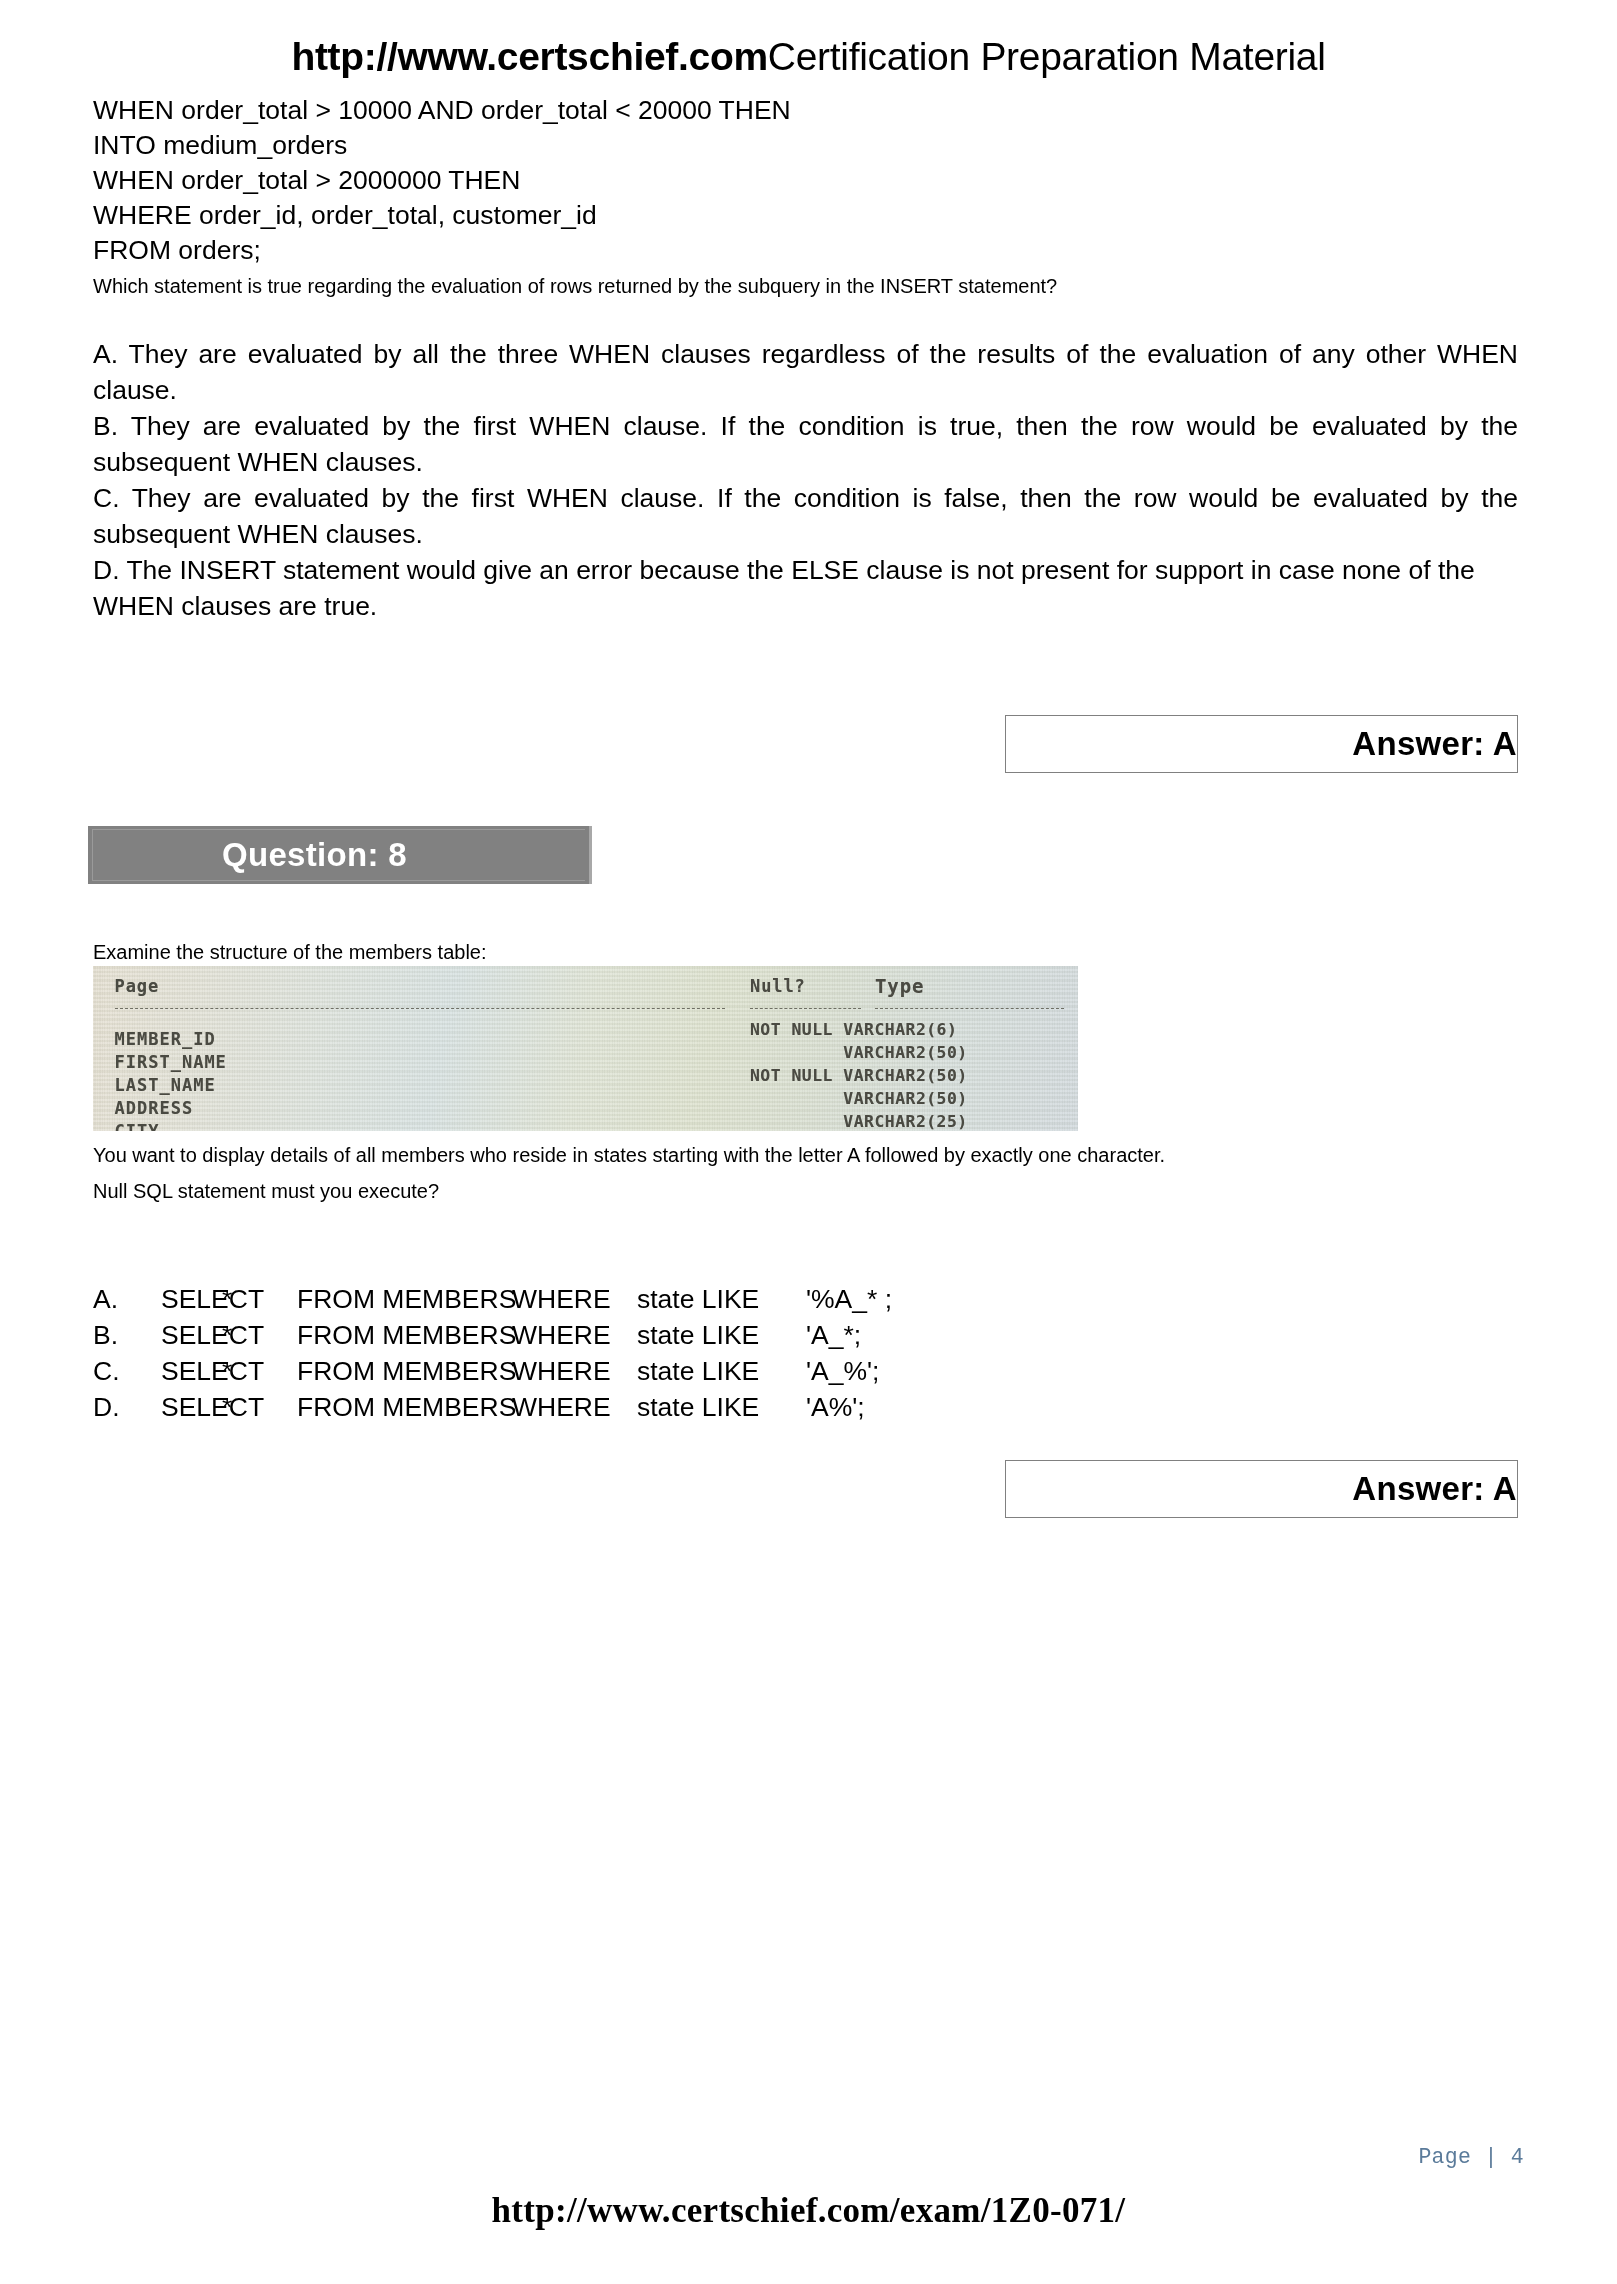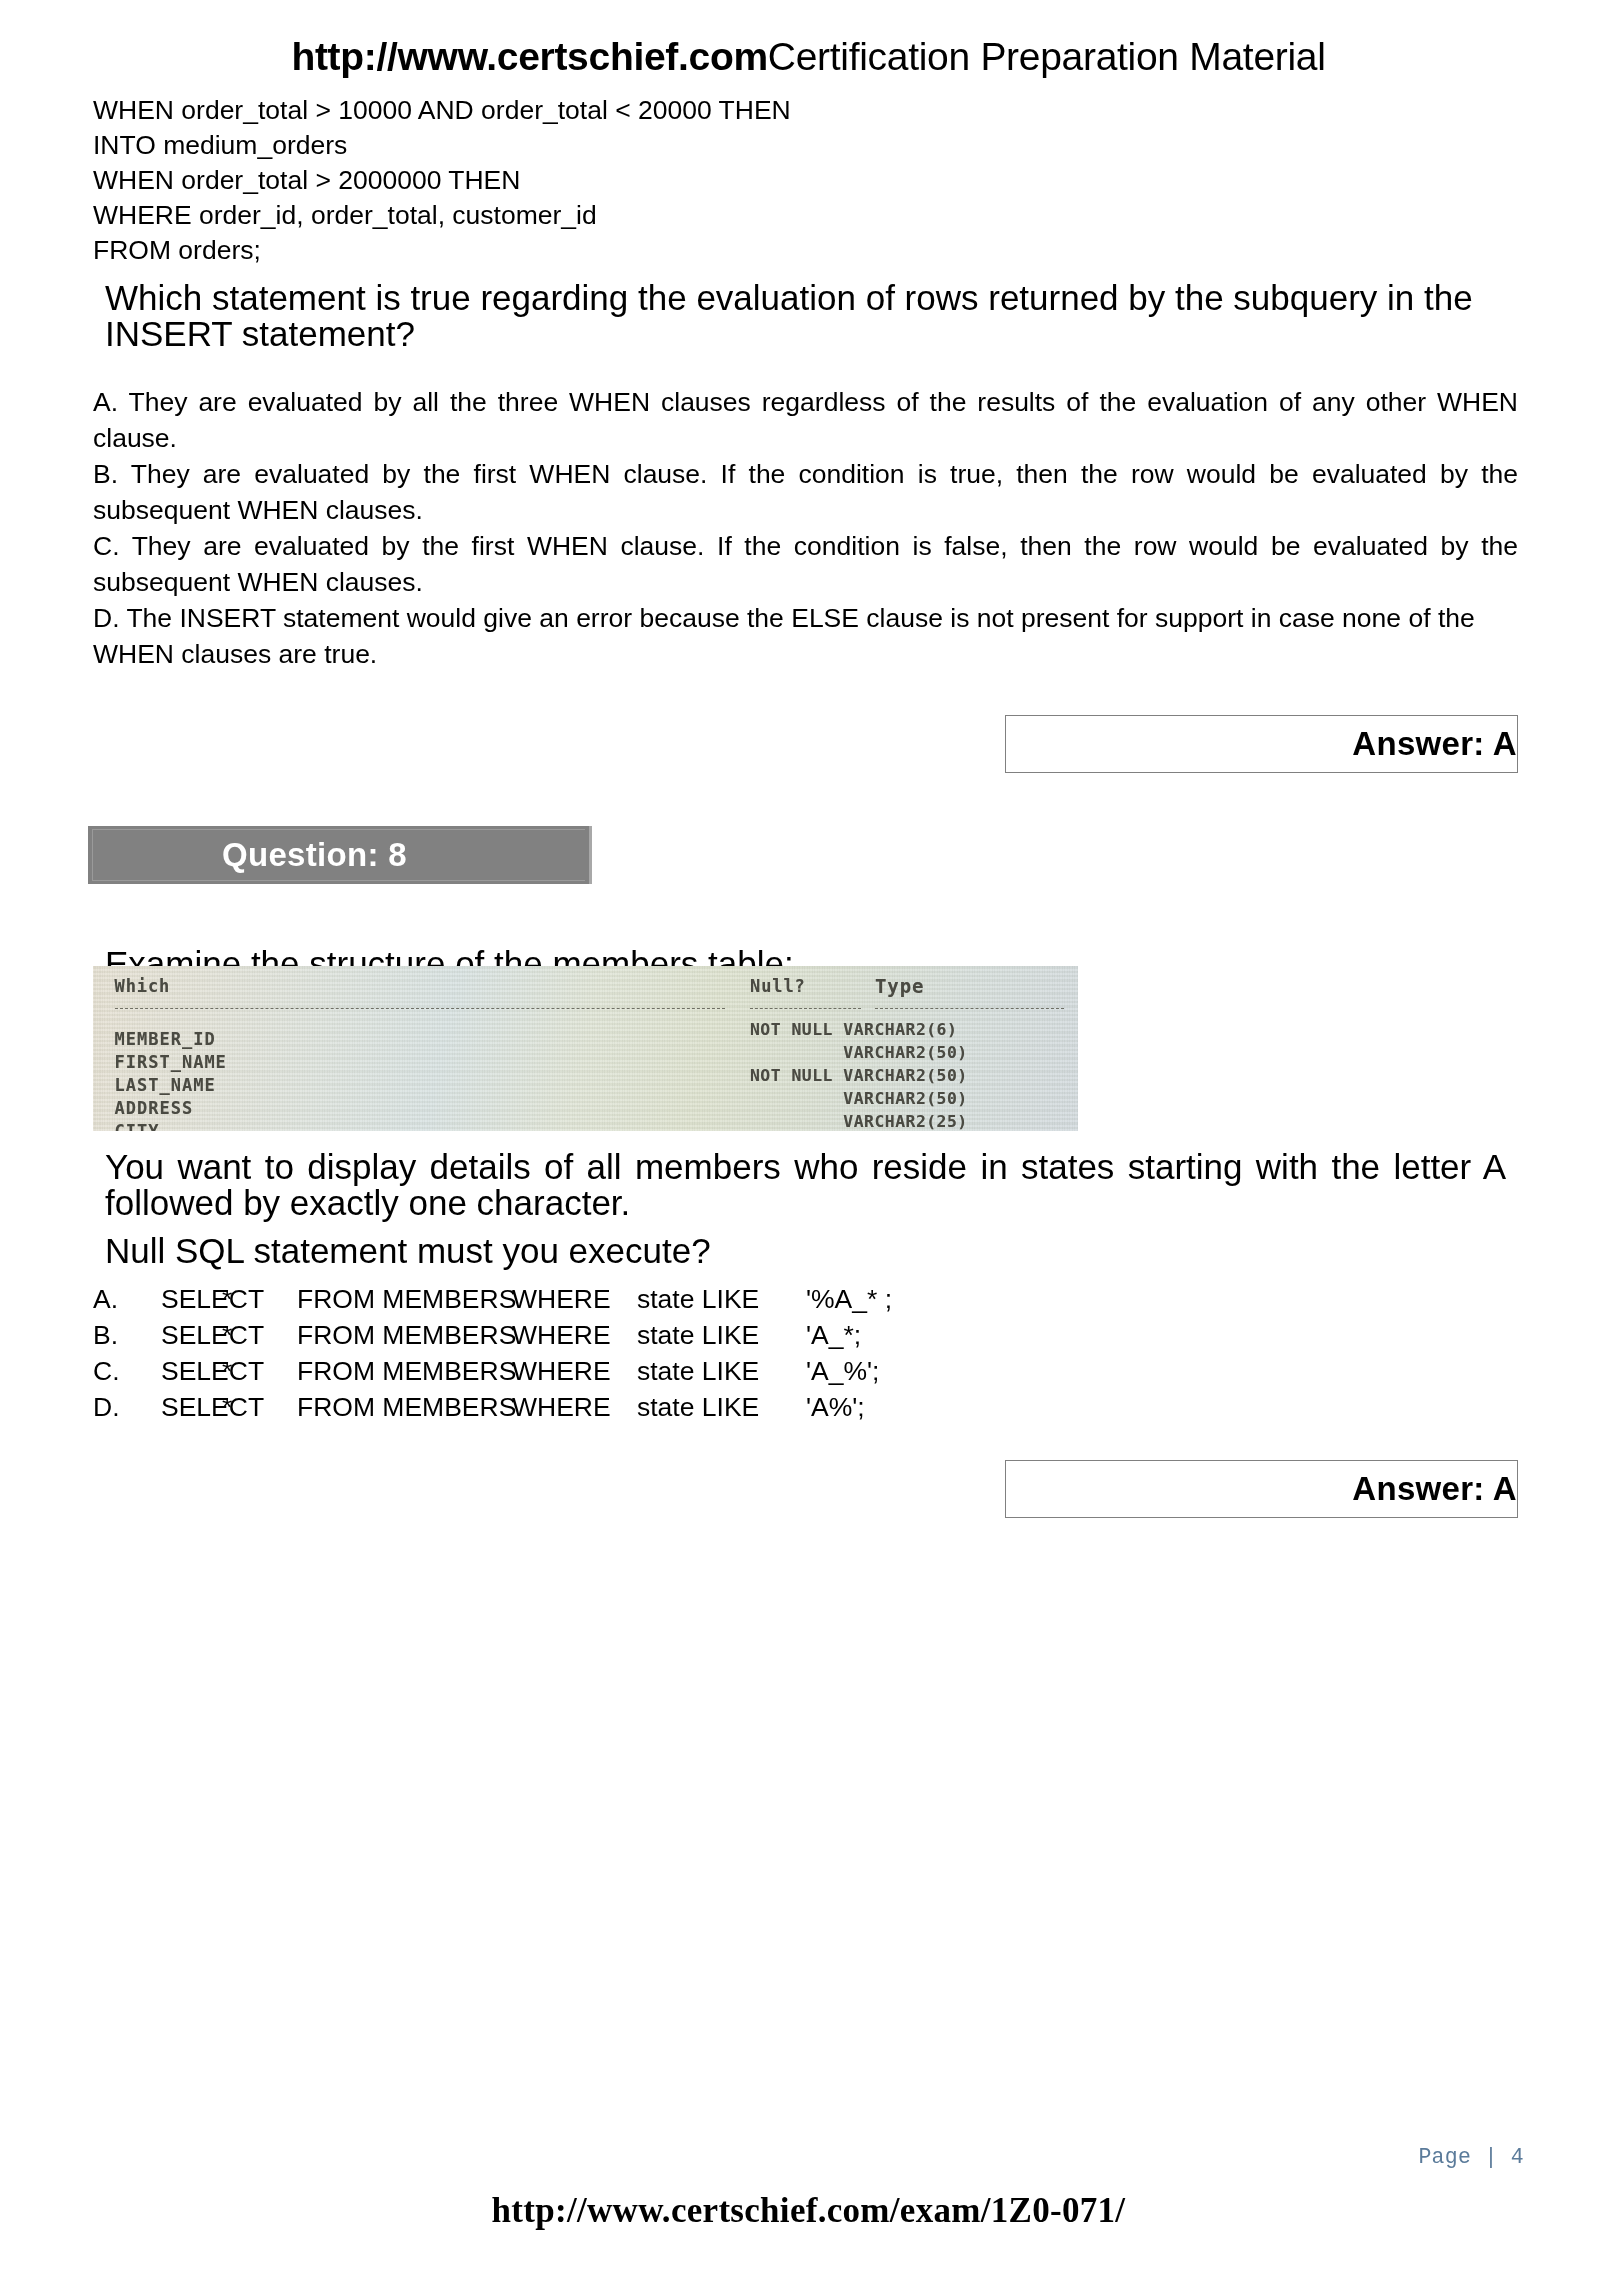--- a/index.html
+++ b/index.html
@@ -49,25 +49,25 @@
     width: 1425px;
   }
 
   .code-line {
     font-size: 26.5px;
     line-height: 35px;
     white-space: pre;
   }
 
   .para {
-    font-size: 35px;
+    font-size: 20px;
     line-height: 36px;
     text-align: justify;
     text-justify: inter-word;
-    margin: 12px;
+    margin: 0;
   }
   .para.lead {
     text-align: left;
   }
 
   .options {
     margin-top: 32px;
   }
   .option {
     font-size: 26.5px;
@@ -335,21 +335,21 @@
     <span class="qb-inner"></span>
     <span class="qb-label">Question: 8</span>
   </div>
 
   <div class="content" style="top:934px;">
     <p class="para lead">Examine the structure of the members table:</p>
   </div>
 
   <div class="table-shot" style="top:966px;">
     <span class="scan-noise"></span>
-    <span class="ts-col-name">Which</span>
+    <span class="ts-col-name">Page</span>
     <span class="ts-col-null">Null?</span>
     <span class="ts-col-type">Type</span>
     <span class="ts-rule-a"></span>
     <span class="ts-rule-b"></span>
     <span class="ts-rule-c"></span>
     <span class="ts-names">MEMBER_ID
 FIRST_NAME
 LAST_NAME
 ADDRESS
 CITY

